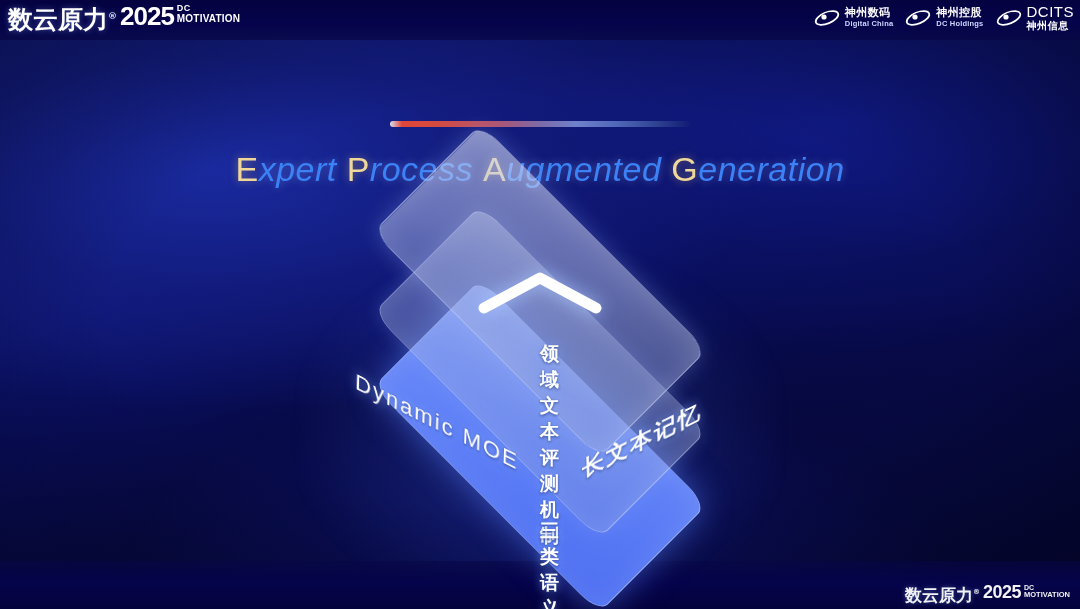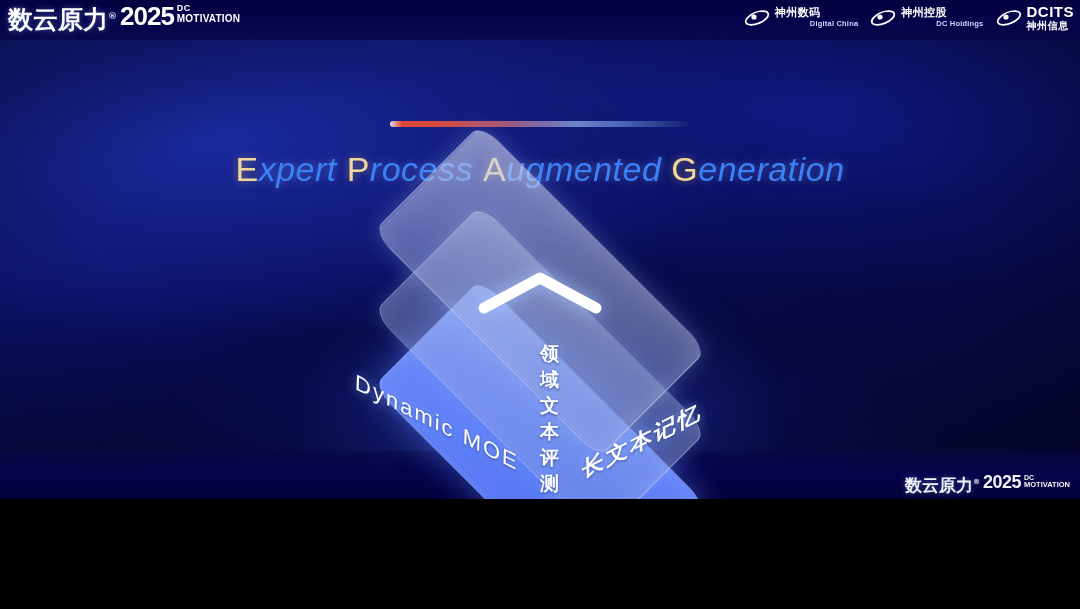--- a/index.html
+++ b/index.html
@@ -6,21 +6,21 @@
   html, body {
     margin: 0;
     padding: 0;
     background: #000;
   }
   * { box-sizing: border-box; }
 
   .stage {
     position: relative;
     width: 1080px;
-    height: 499px;
+    height: 609px;
     overflow: hidden;
     font-family: "Liberation Sans", "DejaVu Sans", sans-serif;
     background: #0a0a52;
   }
 
   
   .bg-base {
     position: absolute;
     inset: 0;
     background:
@@ -118,24 +118,24 @@
     align-items: center;
     gap: 5px;
   }
   .brand-mark { width: 26px; height: 20px; flex: 0 0 auto; }
   .brand-txt { display: flex; flex-direction: column; line-height: 1; }
   .brand-txt .cn {
     color: #ffffff; font-size: 11px; font-weight: 700; letter-spacing: .4px;
     font-family: "DejaVu Sans", "Liberation Sans", sans-serif;
   }
   .brand-txt .en {
-    color: #cdd8ff; font-size: 7.5px; font-weight: 700; letter-spacing: .2px; margin-top: 2px; margin-left: 35px;
+    color: #cdd8ff; font-size: 7.5px; font-weight: 700; letter-spacing: .2px; margin-top: 2px;
   }
   .brand-txt .cn-big {
-    color: #ffffff; font-size: 15px; font-weight: 700; letter-spacing: .5px;
+    color: #ffffff; font-size: 15px; font-weight: 400; letter-spacing: .5px;
     font-family: "Liberation Sans", sans-serif;
   }
   .brand-txt .cn-sub {
     color: #ffffff; font-size: 10px; font-weight: 700; letter-spacing: .6px; margin-top: 2px;
     font-family: "DejaVu Sans", "Liberation Sans", sans-serif;
   }
 
   
   .epag-title {
     position: absolute;

